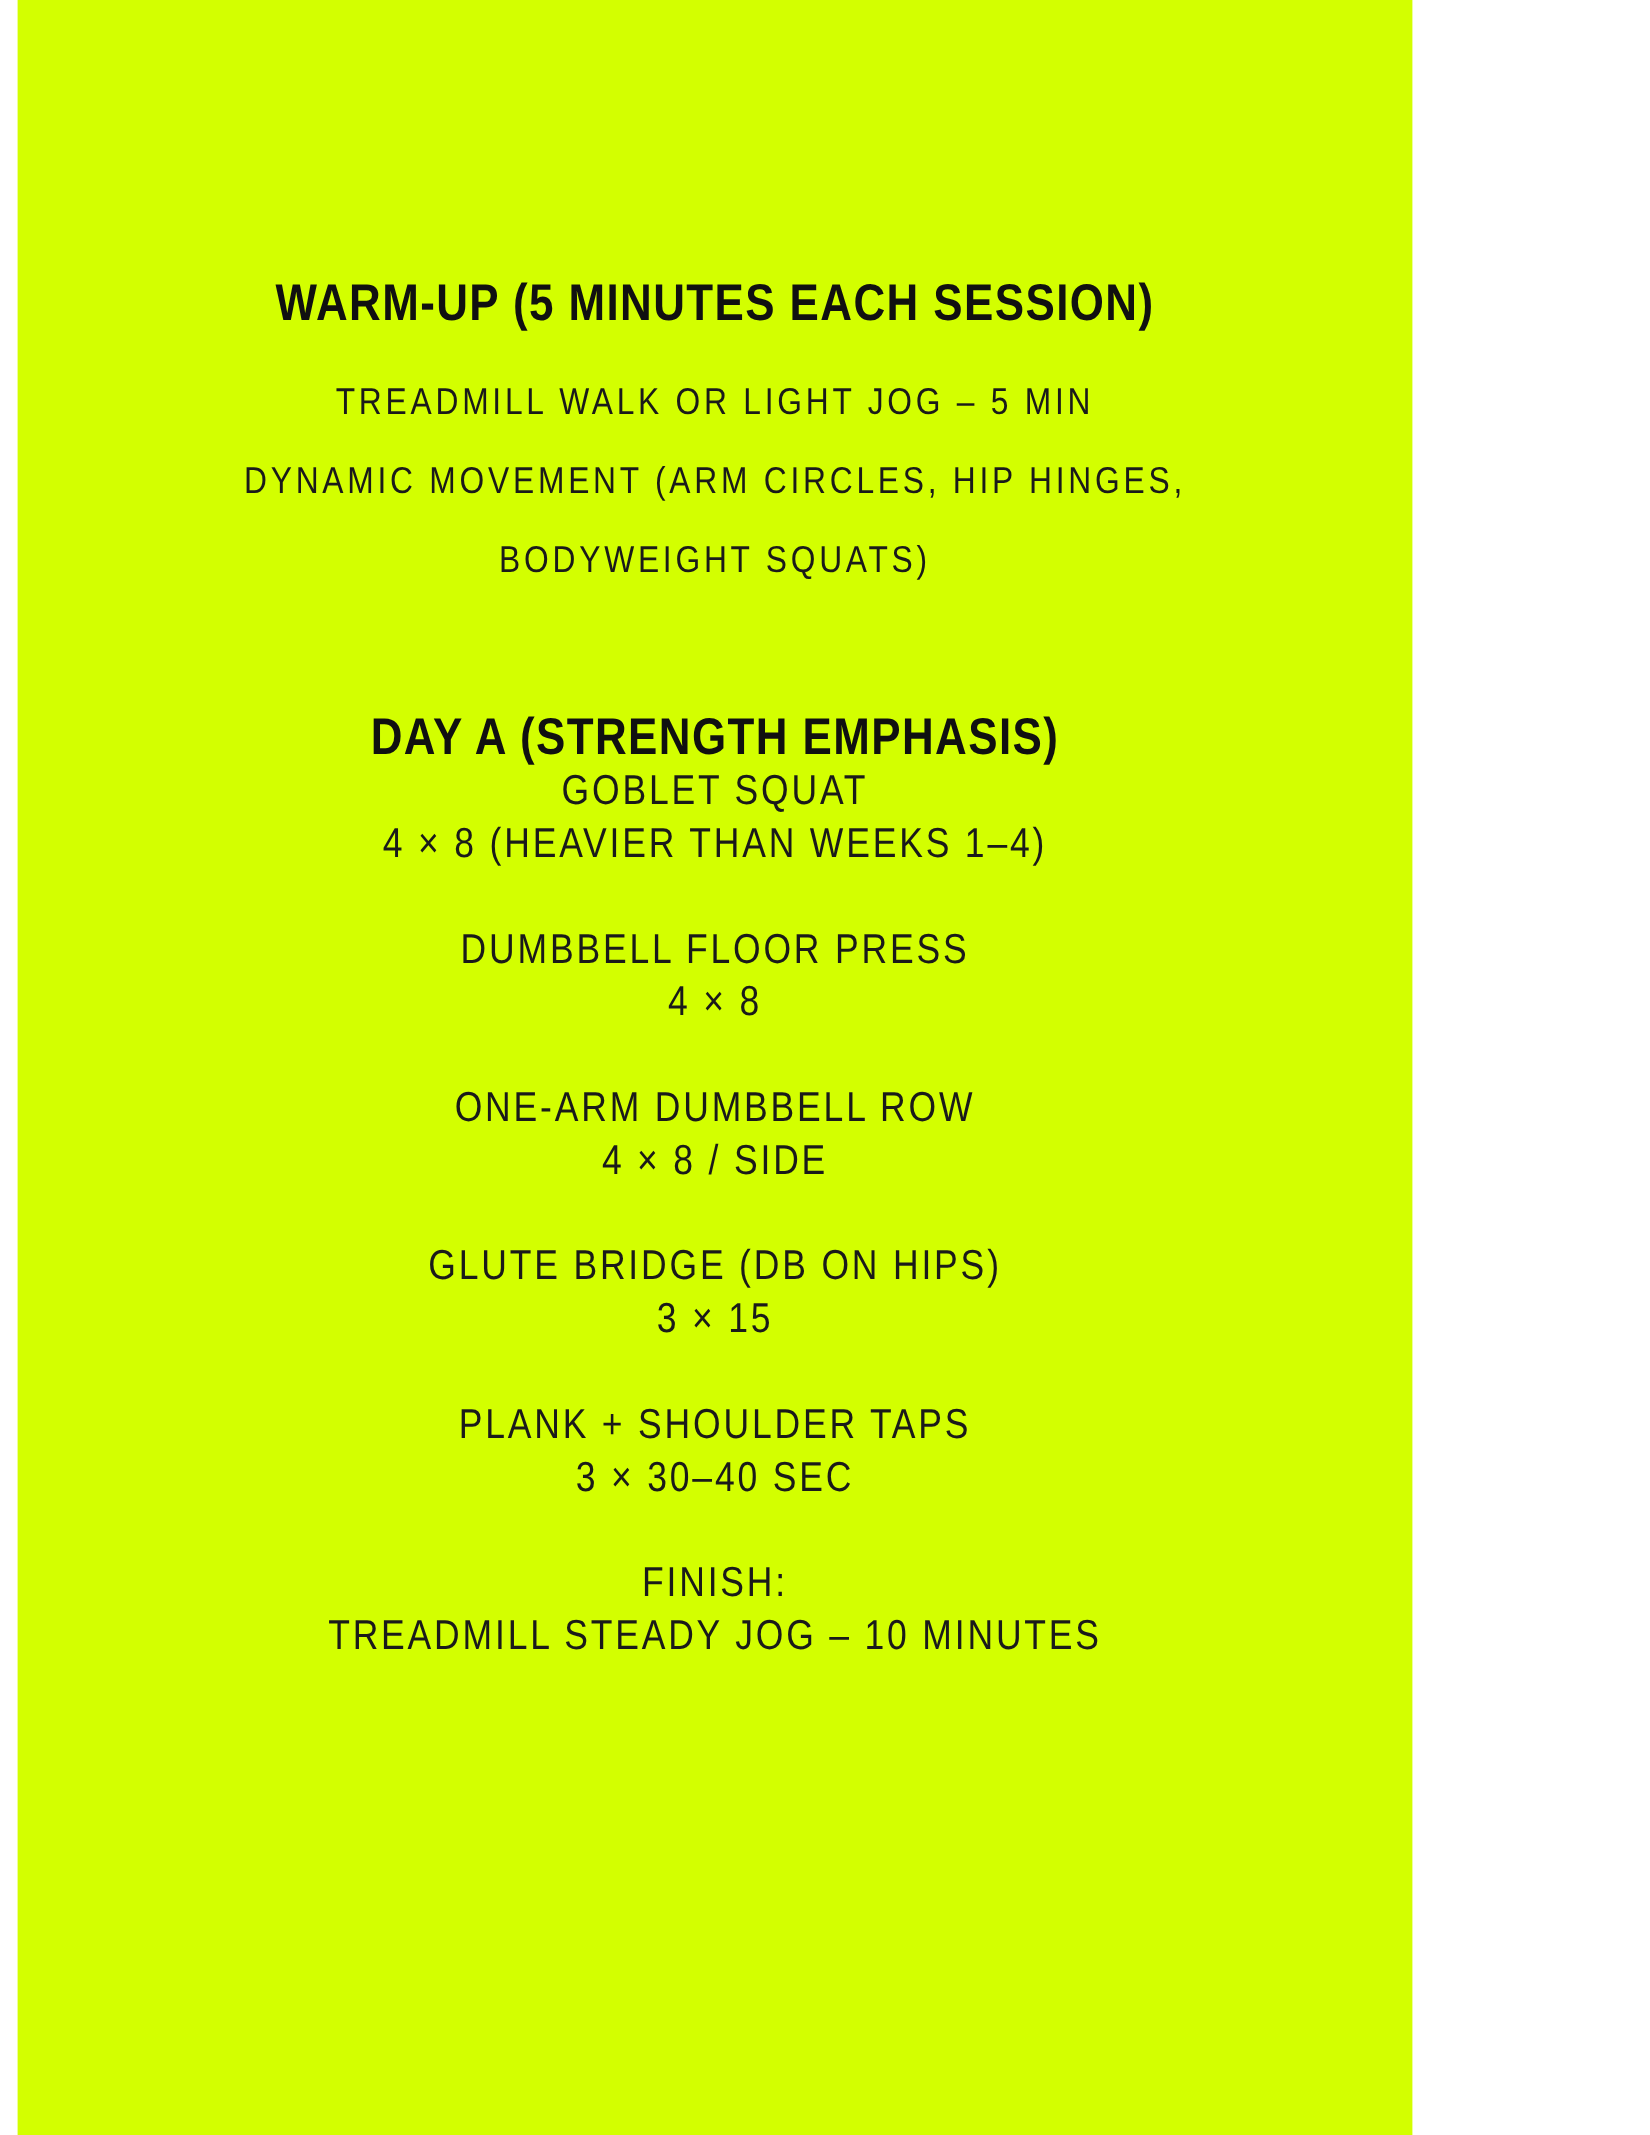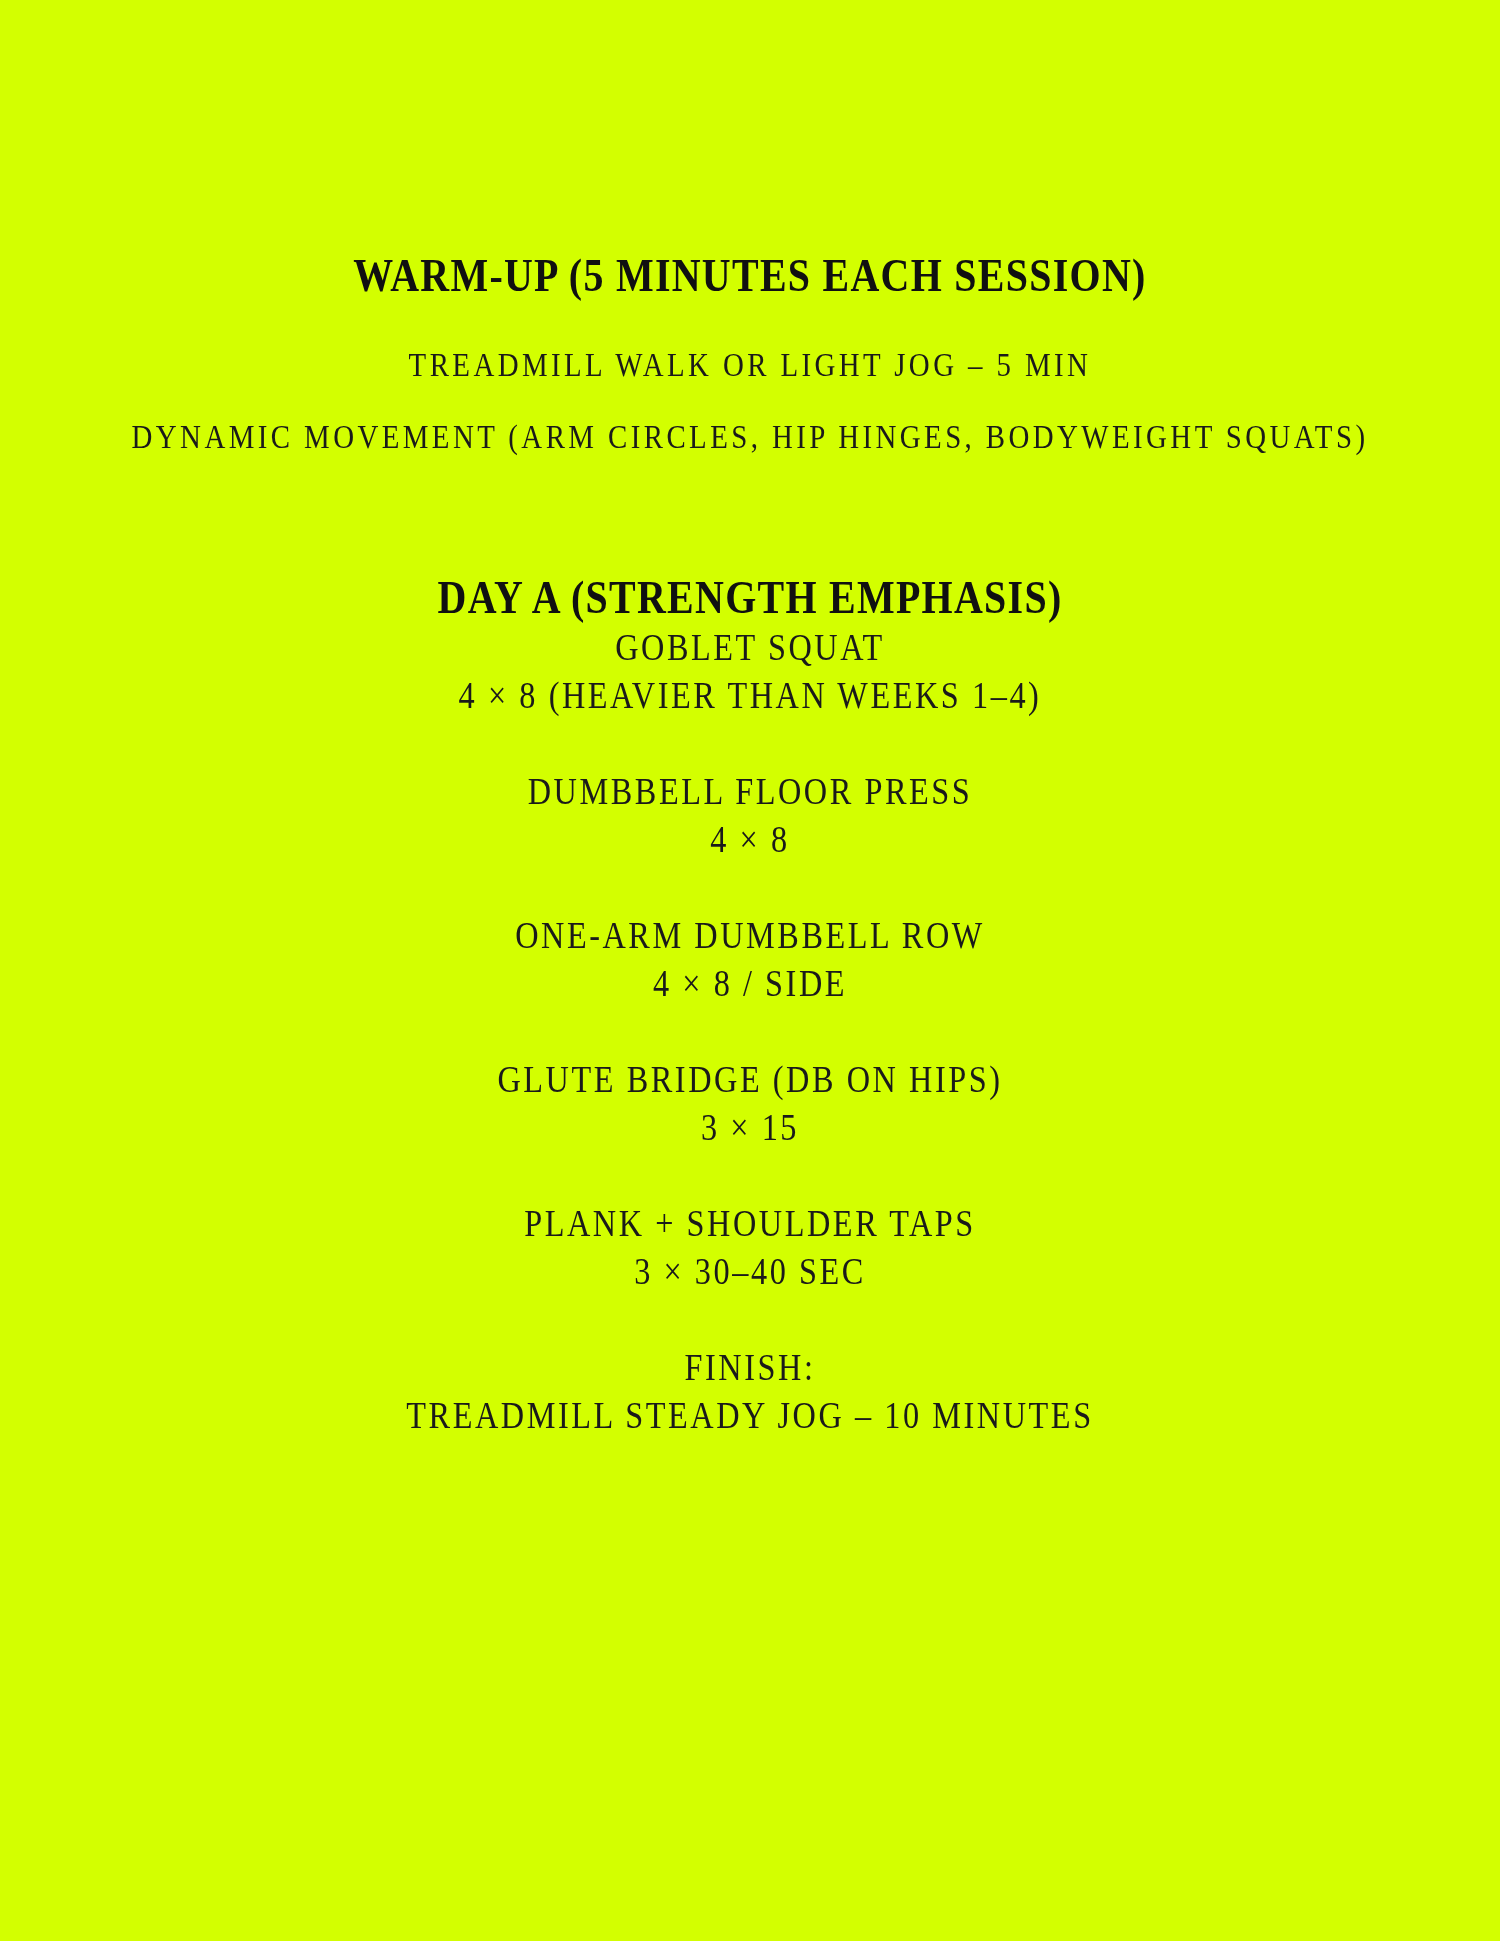--- a/index.html
+++ b/index.html
@@ -1,24 +1,25 @@
 <!DOCTYPE html>
 <html><head>
 <meta charset="utf-8">
 <style>
   html, body { margin: 0; padding: 0; }
   .page {
     position: relative;
-    width: 1500px;
+    width: 1268px;
     height: 1941px;
     background: #d3ff00;
     color: #1a1a1a;
-    font-family: Liberation Serif, serif;
+    font-family: Liberation Sans, sans-serif;
     text-align: center;
     overflow: hidden;
+    margin-left: 16px;
   }
   .content {
     padding-top: 247px;
     transform: scaleX(0.85);
     transform-origin: top center;
   }
   .warmup-title {
     font-size: 47px;
     font-weight: 800;
     letter-spacing: 1.5px;

